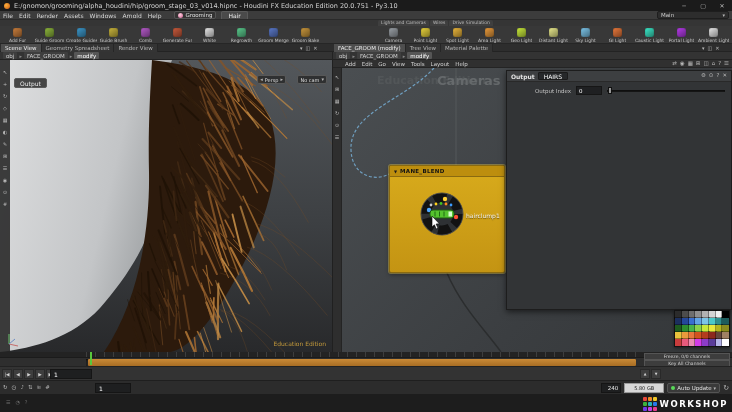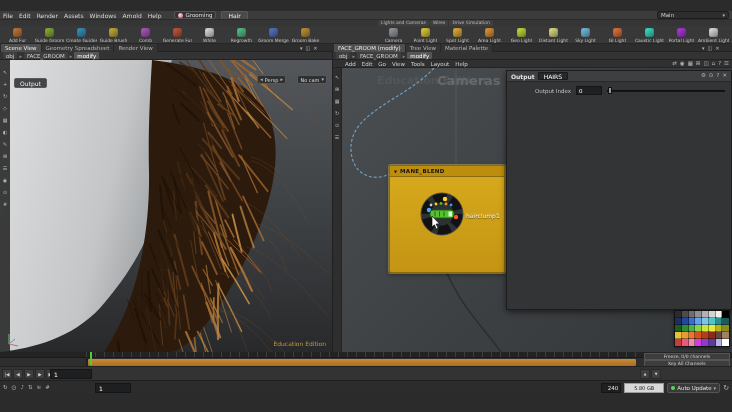--- a/index.html
+++ b/index.html
@@ -118,20 +118,29 @@
   .logo{position:absolute;right:4px;top:3px;display:flex;align-items:center;gap:3px;}
   .logo-grid{display:grid;grid-template-columns:repeat(3,4px);grid-auto-rows:4px;gap:1px;}
   .logo-cell{width:4px;height:4px;border-radius:1px;}
   .logo-text{font-size:8.5px;font-weight:bold;color:#fff;letter-spacing:1.5px;}
 </style>
 </head>
 <body>
 
 <div class="root">
 
+  <div class="abs titlebar">
+    <div class="app-dot"></div>
+    <div class="title-text">E:/gnomon/grooming/alpha_houdini/hip/groom_stage_03_v014.hipnc - Houdini FX Education Edition 20.0.751 - Py3.10</div>
+    <div class="win-btns">
+      <div class="win-btn">─</div>
+      <div class="win-btn">▢</div>
+      <div class="win-btn">✕</div>
+    </div>
+  </div>
 
   <div class="abs menurow">
     <div id="menus" style="display:flex;gap:6px;">
         <div class="menu-item">File</div>
         <div class="menu-item">Edit</div>
         <div class="menu-item">Render</div>
         <div class="menu-item">Assets</div>
         <div class="menu-item">Windows</div>
         <div class="menu-item">Arnold</div>
         <div class="menu-item">Help</div>
@@ -717,14 +726,35 @@
       <div class="memfield">5.80 GB</div>
       <div class="updatebox">
         <div class="greendot"></div>
         <div class="updatetext">Auto Update</div>
         <div class="icn">▾</div>
       </div>
       <div class="icn" style="font-size:7px;">↻</div>
     </div>
   </div>
 
+  <div class="abs statusrow">
+    <div class="statusicons" id="statusIcons">
+        <div class="icn">☰</div>
+        <div class="icn">◔</div>
+        <div class="icn">?</div>
+      </div>
+    <div class="logo">
+      <div class="logo-grid" id="logoGrid">
+          <div class="logo-cell" style="background: rgb(232, 72, 60);"></div>
+          <div class="logo-cell" style="background: rgb(240, 140, 40);"></div>
+          <div class="logo-cell" style="background: rgb(240, 200, 40);"></div>
+          <div class="logo-cell" style="background: rgb(60, 180, 60);"></div>
+          <div class="logo-cell" style="background: rgb(40, 180, 180);"></div>
+          <div class="logo-cell" style="background: rgb(40, 120, 232);"></div>
+          <div class="logo-cell" style="background: rgb(110, 60, 232);"></div>
+          <div class="logo-cell" style="background: rgb(200, 60, 232);"></div>
+          <div class="logo-cell" style="background: rgb(232, 60, 140);"></div>
+        </div>
+      <div class="logo-text">WORKSHOP</div>
+    </div>
+  </div>
 
 </div>
 
 </body></html>

